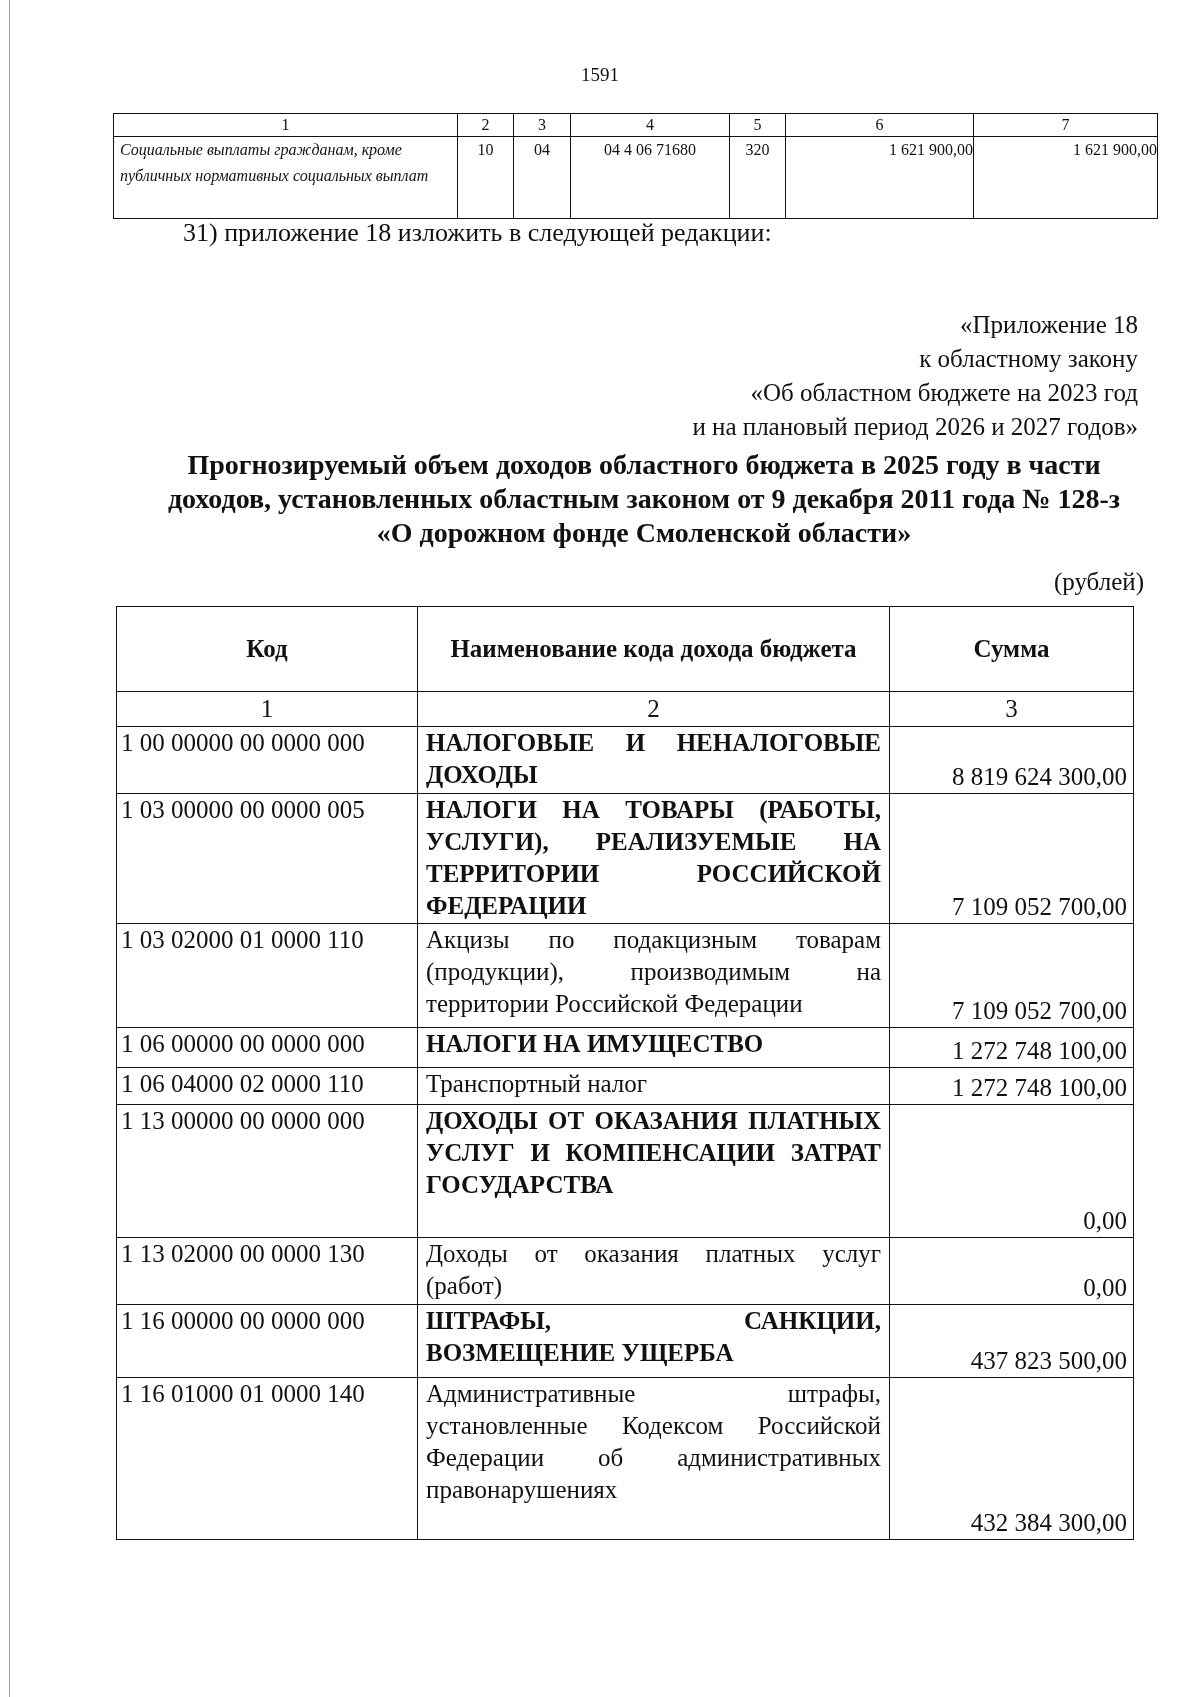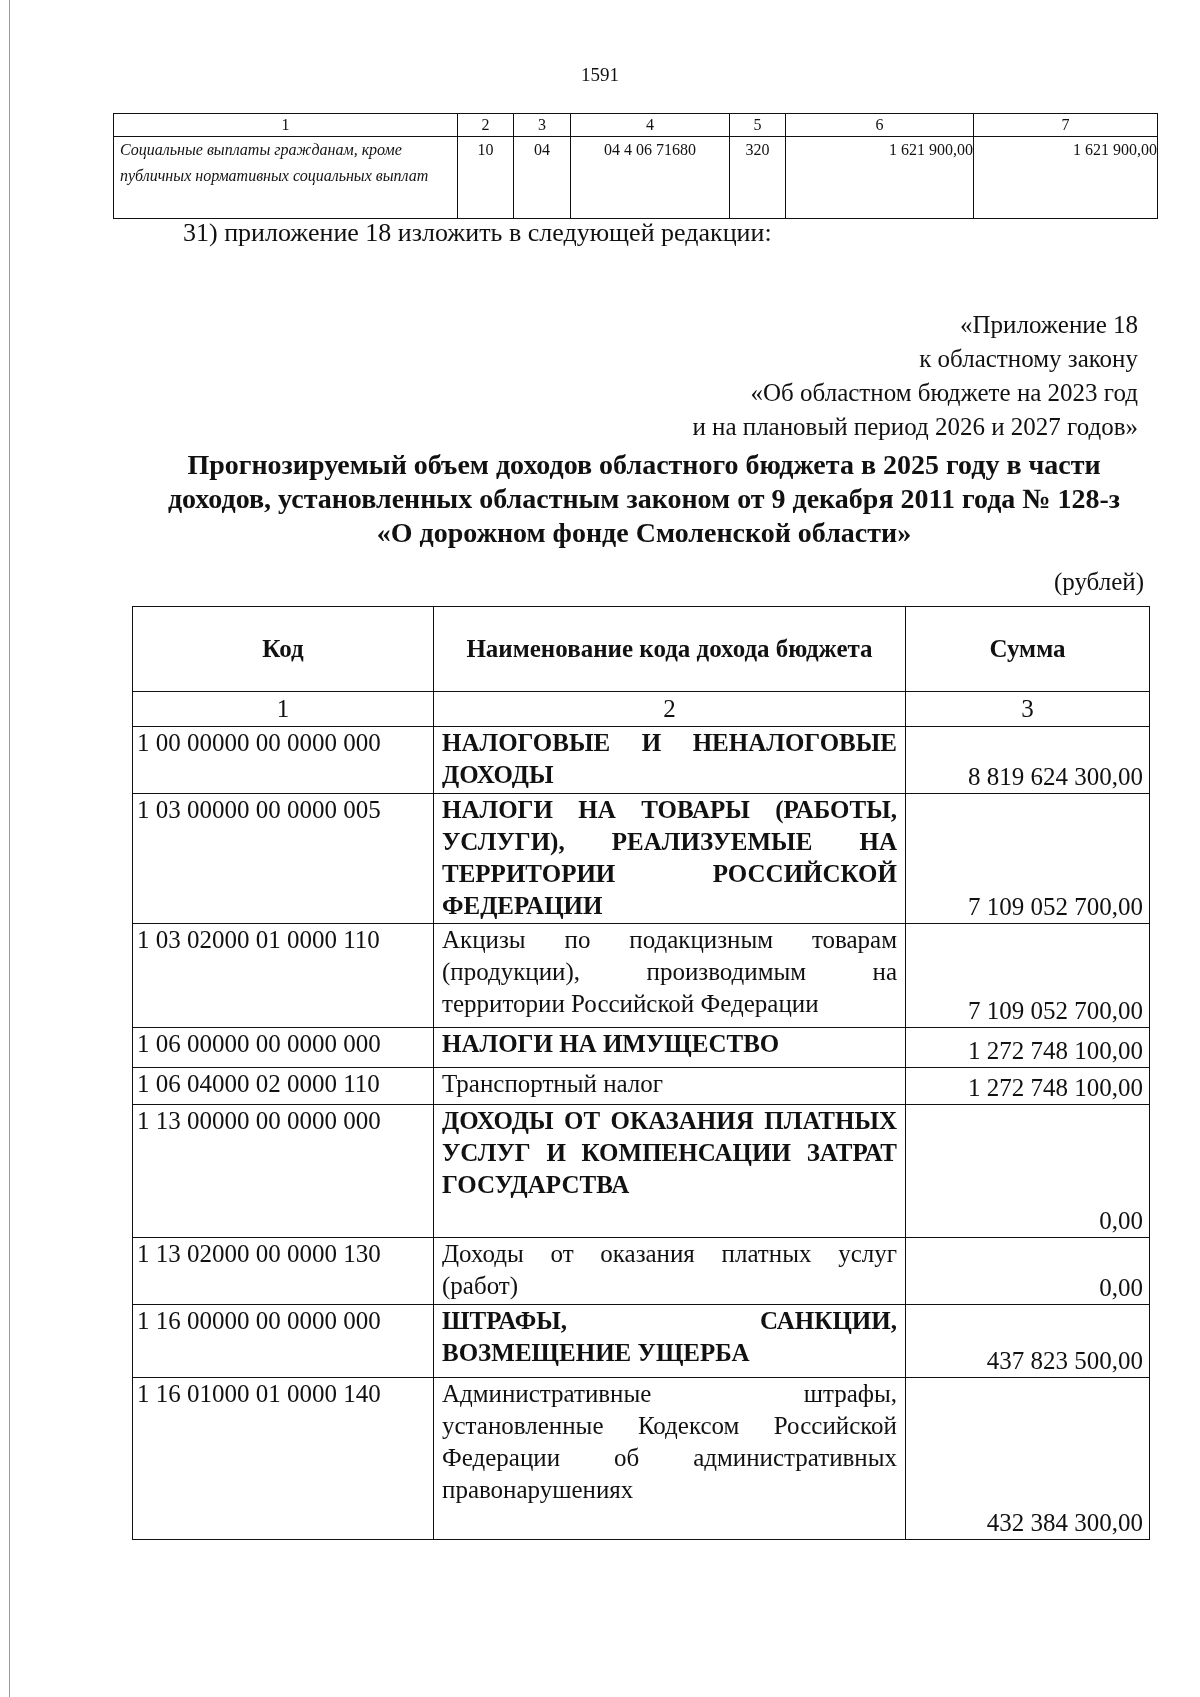--- a/index.html
+++ b/index.html
@@ -35,21 +35,21 @@
   }
   .doc-title {
     position: absolute; left: 134px; width: 1020px; top: 440px;
     text-align: center; font-weight: bold; font-size: 28px; line-height: 34px; margin-top: 8px;
   }
   .units {
     position: absolute; right: 56px; top: 568px; font-size: 25px;
   }
 
   
-  #main-table { left: 132px; top: 606px; width: 1017px; table-layout: fixed; }
+  #main-table { left: 116px; top: 606px; width: 1017px; table-layout: fixed; }
   #main-table td {
     font-size: 25px; line-height: 32px; vertical-align: top;
   }
   #main-table .hdr td {
     font-weight: bold; text-align: center; vertical-align: middle; height: 84px;
     line-height: 32px;
   }
   #main-table .colnum td { text-align: center; height: 34px; line-height: 34px; }
   #main-table .code { padding-left: 4px; white-space: nowrap; }
   #main-table .name { padding: 0 8px 0 8px; text-align: justify; text-align-last: left; }

